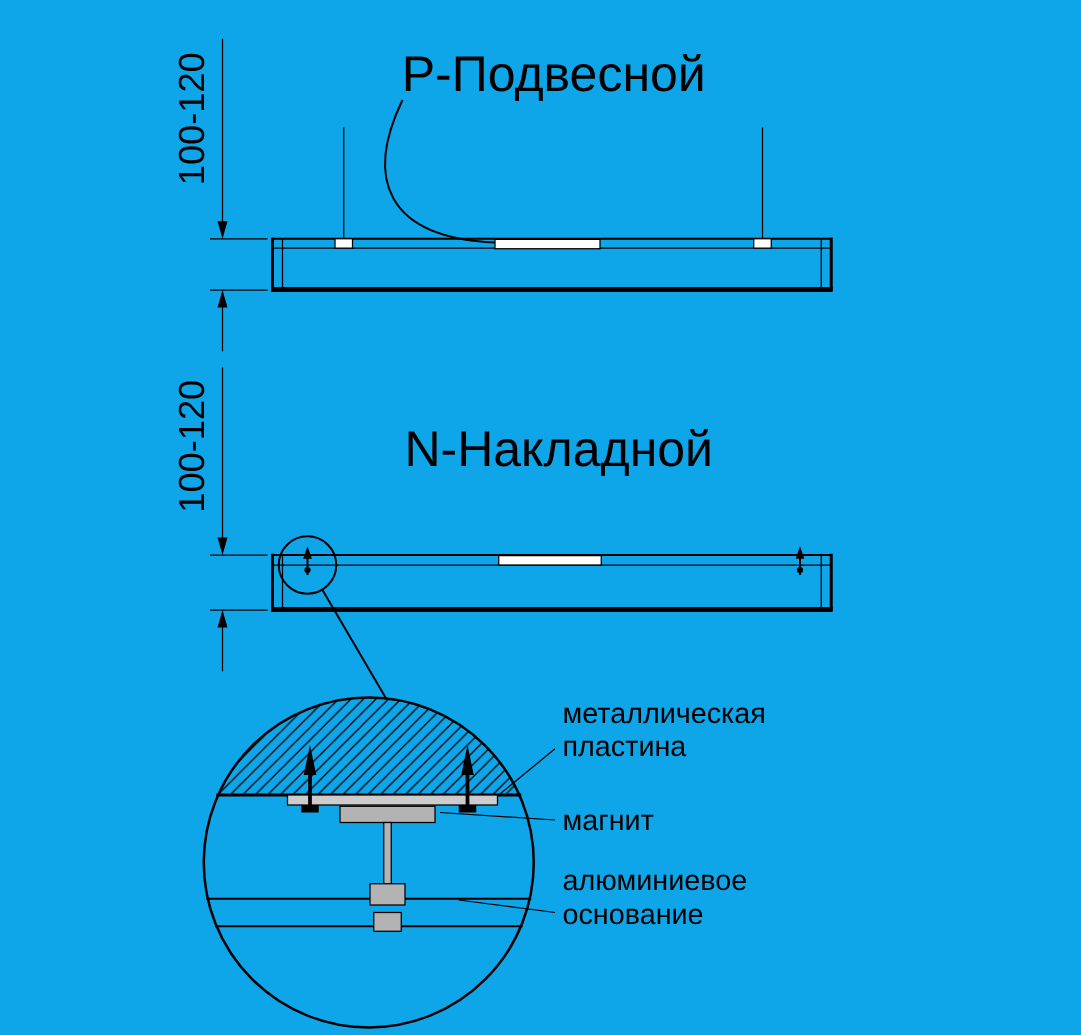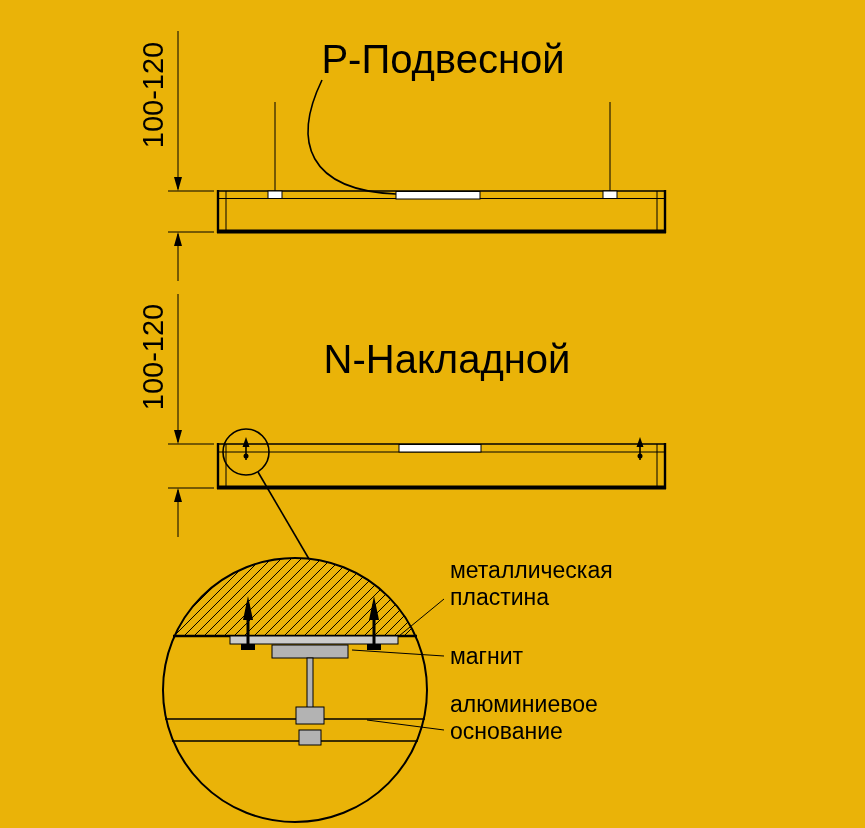--- a/index.html
+++ b/index.html
@@ -1,17 +1,17 @@
 <!DOCTYPE html>
 <html><head>
 <meta charset="utf-8">
 <style>
   html, body { margin: 0; padding: 0; background: #ffffff; }
   .page {
-    width: 865px; height: 828px; background: #eab308;
+    width: 865px; height: 828px; background: #0ea5e9;
     position: relative; overflow: hidden;
     font-family: "Liberation Sans", sans-serif;
   }
   svg { display: block; }
   svg text { font-family: "Liberation Sans", sans-serif; fill: #000000; }
   .title-text { font-size: 40px; }
   .dim-text   { font-size: 29px; }
   .label-text { font-size: 23px; }
   .thin   { stroke: #000; stroke-width: 1;   fill: none; }
   .med    { stroke: #000; stroke-width: 1.6; fill: none; }

